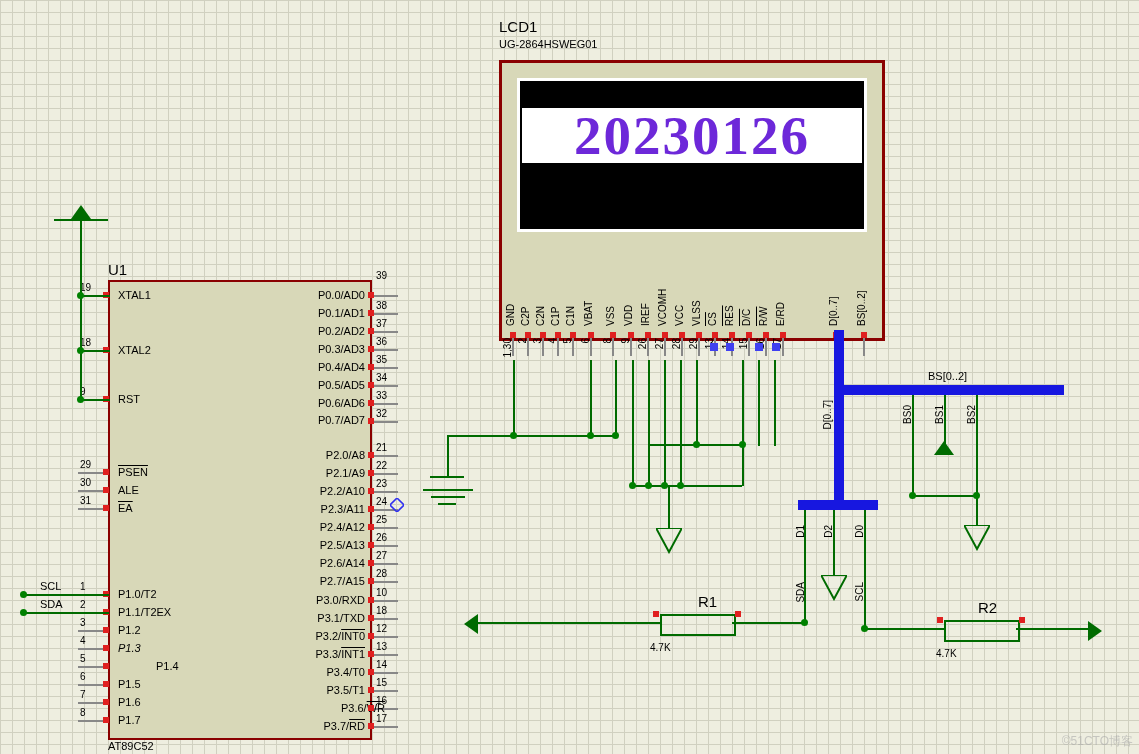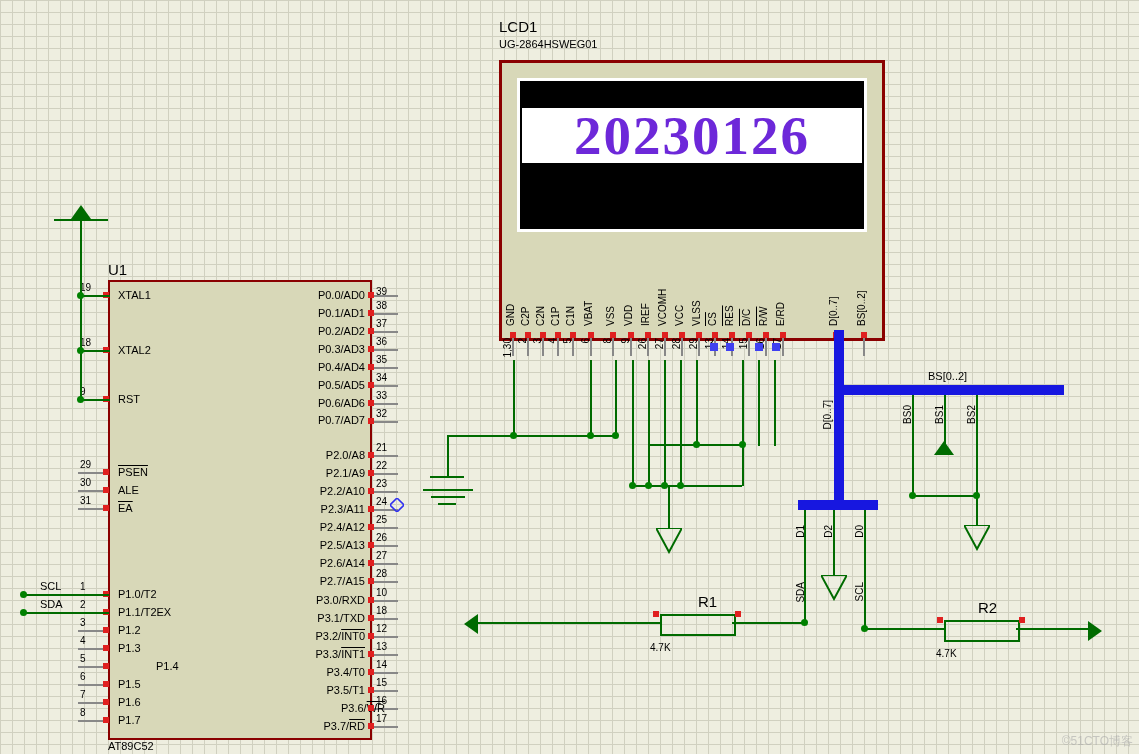--- a/index.html
+++ b/index.html
@@ -184,21 +184,21 @@
     <div class="wire-h" style="left:78px; top:612px; width:30px; background:#888;"></div>
     <div class="lbl lbl-small" style="left:80px; top:599px;">2</div>
     <div class="lbl" style="left:118px; top:606px;">P1.1/T2EX</div>
     <div class="pin-mark" style="left:103px; top:609px;"></div>
     <div class="wire-h" style="left:78px; top:630px; width:30px; background:#888;"></div>
     <div class="lbl lbl-small" style="left:80px; top:617px;">3</div>
     <div class="lbl" style="left:118px; top:624px;">P1.2</div>
     <div class="pin-mark" style="left:103px; top:627px;"></div>
     <div class="wire-h" style="left:78px; top:648px; width:30px; background:#888;"></div>
     <div class="lbl lbl-small" style="left:80px; top:635px;">4</div>
-    <div class="lbl" style="left:118px; top:642px;">P1.3</div>
+    <div class="lbl" style="left:118px; top:642px;font-style:italic;">P1.3</div>
     <div class="pin-mark" style="left:103px; top:645px;"></div>
     <div class="wire-h" style="left:78px; top:666px; width:30px; background:#888;"></div>
     <div class="lbl lbl-small" style="left:80px; top:653px;">5</div>
     <div class="lbl" style="left:118px; top:660px;padding-left:38px;">P1.4</div>
     <div class="pin-mark" style="left:103px; top:663px;"></div>
     <div class="wire-h" style="left:78px; top:684px; width:30px; background:#888;"></div>
     <div class="lbl lbl-small" style="left:80px; top:671px;">6</div>
     <div class="lbl" style="left:118px; top:678px;">P1.5</div>
     <div class="pin-mark" style="left:103px; top:681px;"></div>
     <div class="wire-h" style="left:78px; top:702px; width:30px; background:#888;"></div>
@@ -206,21 +206,21 @@
     <div class="lbl" style="left:118px; top:696px;">P1.6</div>
     <div class="pin-mark" style="left:103px; top:699px;"></div>
     <div class="wire-h" style="left:78px; top:720px; width:30px; background:#888;"></div>
     <div class="lbl lbl-small" style="left:80px; top:707px;">8</div>
     <div class="lbl" style="left:118px; top:714px;">P1.7</div>
     <div class="pin-mark" style="left:103px; top:717px;"></div>
   </div>
 
 <div id="u1-right">
     <div class="wire-h" style="left:368px; top:295px; width:30px; background:#888;"></div>
-    <div class="lbl lbl-small" style="left:376px; top:286px;">39</div>
+    <div class="lbl lbl-small" style="left:376px; top:270px;">39</div>
     <div class="lbl" style="right:774px; top:289px; text-align:right;">P0.0/AD0</div>
     <div class="pin-mark" style="left:368px; top:292px;"></div>
     <div class="wire-h" style="left:368px; top:313px; width:30px; background:#888;"></div>
     <div class="lbl lbl-small" style="left:376px; top:300px;">38</div>
     <div class="lbl" style="right:774px; top:307px; text-align:right;">P0.1/AD1</div>
     <div class="pin-mark" style="left:368px; top:310px;"></div>
     <div class="wire-h" style="left:368px; top:331px; width:30px; background:#888;"></div>
     <div class="lbl lbl-small" style="left:376px; top:318px;">37</div>
     <div class="lbl" style="right:774px; top:325px; text-align:right;">P0.2/AD2</div>
     <div class="pin-mark" style="left:368px; top:328px;"></div>

